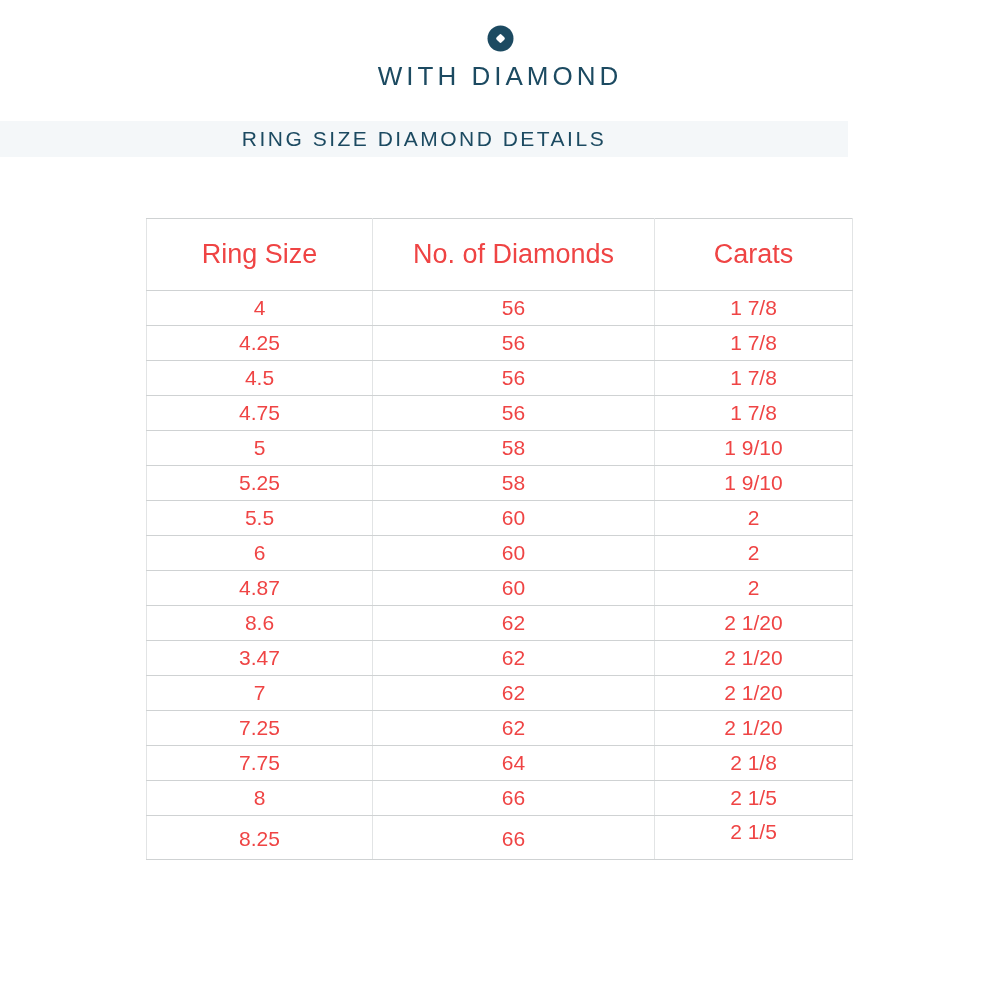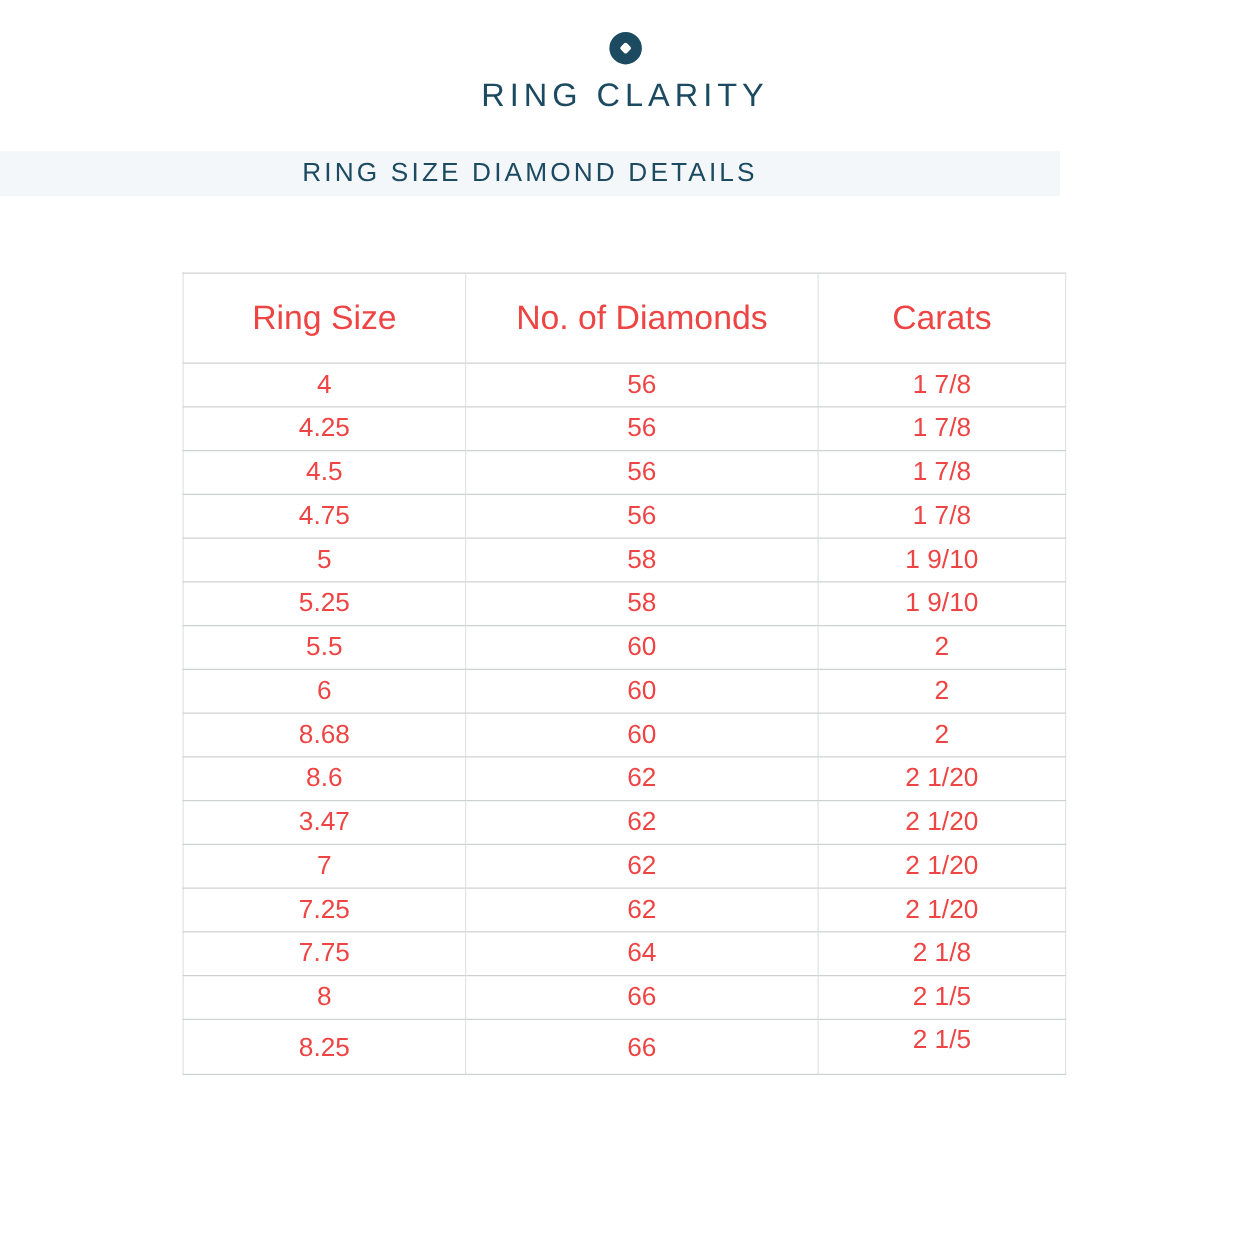--- a/index.html
+++ b/index.html
@@ -114,21 +114,21 @@
 </head>
 <body>
 
 <div class="page">
 
   <div class="brand-header">
     <svg class="logo" viewBox="0 0 27 27" xmlns="http://www.w3.org/2000/svg">
       <circle cx="13.5" cy="13.5" r="13" fill="#1c4a61"></circle>
       <rect x="10" y="10" width="7" height="7" rx="1.6" fill="#ffffff" transform="rotate(45 13.5 13.5)"></rect>
     </svg>
-    <div class="brand-name">RING CLARITY</div>
+    <div class="brand-name">WITH DIAMOND</div>
   </div>
 
   <div class="banner">
     <span class="banner-title">RING SIZE DIAMOND DETAILS</span>
   </div>
 
   <div class="table-wrap">
     <table class="ring-table">
       <colgroup>
         <col class="c1">
@@ -177,21 +177,21 @@
             <td>5.5</td>
             <td>60</td>
             <td>2</td>
           </tr>
           <tr>
             <td>6</td>
             <td>60</td>
             <td>2</td>
           </tr>
           <tr>
-            <td>8.68</td>
+            <td>4.87</td>
             <td>60</td>
             <td>2</td>
           </tr>
           <tr>
             <td>8.6</td>
             <td>62</td>
             <td>2 1/20</td>
           </tr>
           <tr>
             <td>3.47</td>

